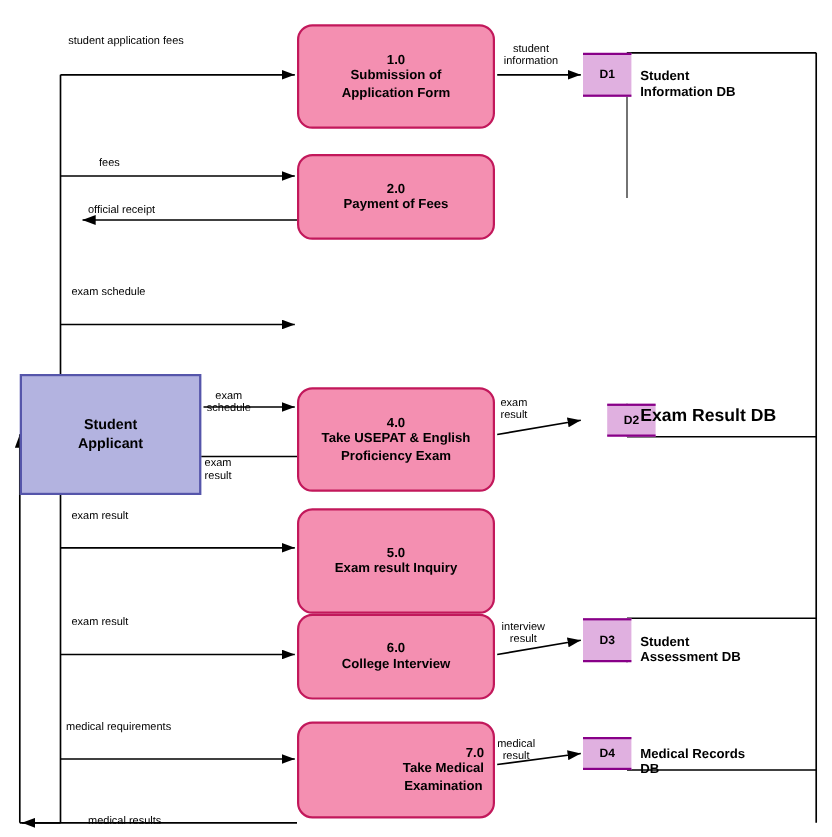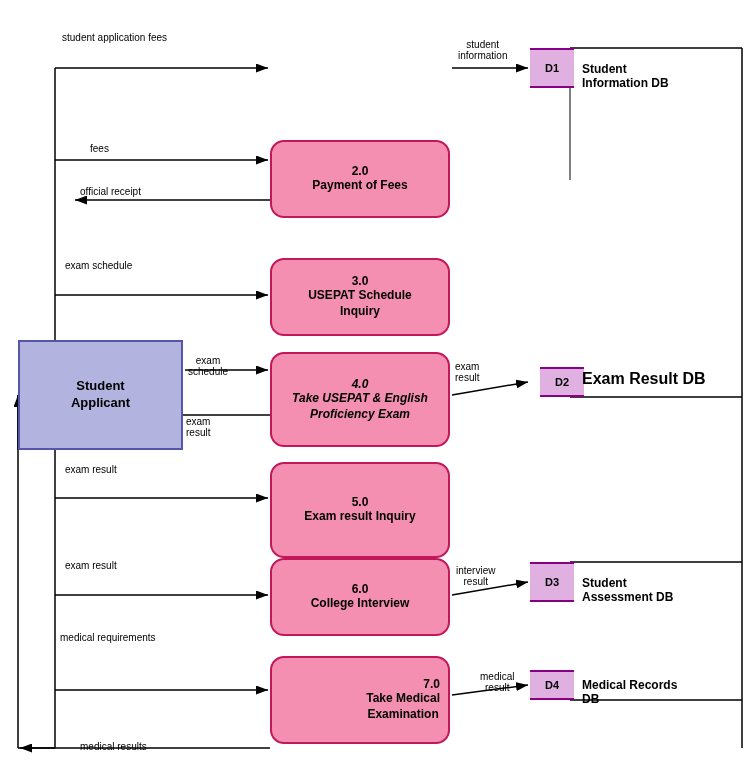--- a/index.html
+++ b/index.html
@@ -153,33 +153,33 @@
 
     <line x1="18" y1="450" x2="18" y2="395" stroke="#000" stroke-width="1.5" marker-end="url(#arrowhead)"></line>
 
   </svg>
 
   <div class="entity-box" style="left:18px; top:340px; width:165px; height:110px;">
     <span class="label" style="white-space:pre-line; text-align:center;">Student
 Applicant</span>
   </div>
 
+  <div class="process-box" style="left:270px; top:22px; width:180px; height:95px;">
+    <span class="num">1.0</span>
+    <span class="label" style="white-space:pre-line;">Submission of
+Application Form</span>
+  </div>
 
   <div class="process-box" style="left:270px; top:140px; width:180px; height:78px;">
     <span class="num">2.0</span>
     <span class="label">Payment of Fees</span>
   </div>
 
-  <div class="process-box" style="left:270px; top:258px; width:180px; height:78px;">
-    <span class="num">3.0</span>
-    <span class="label" style="white-space:pre-line;">USEPAT Schedule
-Inquiry</span>
-  </div>
-
-  <div class="process-box" style="left:270px; top:352px; width:180px; height:95px;font-style:italic;">
+
+  <div class="process-box" style="left:270px; top:352px; width:180px; height:95px;">
     <span class="num">4.0</span>
     <span class="label" style="white-space:pre-line;">Take USEPAT &amp; English
 Proficiency Exam</span>
   </div>
 
   <div class="process-box" style="left:270px; top:462px; width:180px; height:96px;">
     <span class="num">5.0</span>
     <span class="label">Exam result Inquiry</span>
   </div>
 
@@ -195,21 +195,21 @@
   </div>
 
   <div class="data-store" style="left:530px; top:48px; width:44px; height:40px;">
     <span>D1</span>
   </div>
   <div class="data-store-label" style="left:582px; top:48px; font-size:12px; font-weight:bold; white-space:pre-line;">
     <span>Student
 Information DB</span>
   </div>
 
-  <div class="data-store" style="left:540px; top:367px; width:44px; height:30px;">
+  <div class="data-store" style="left:552px; top:367px; width:44px; height:30px;">
     <span>D2</span>
   </div>
   <div class="data-store-label" style="left:582px; top:370px; font-size:16px; font-weight:bold;">
     <span>Exam Result DB</span>
   </div>
 
   <div class="data-store" style="left:530px; top:562px; width:44px; height:40px;">
     <span>D3</span>
   </div>
   <div class="data-store-label" style="left:582px; top:562px; font-size:12px; font-weight:bold; white-space:pre-line;">
@@ -256,24 +256,24 @@
   <div class="flow-label" style="left:65px; top:464px;">
     <span>exam result</span>
   </div>
   <div class="flow-label" style="left:65px; top:560px;">
     <span>exam result</span>
   </div>
   <div class="flow-label" style="left:456px; top:554px; white-space:pre-line;">
     <span>interview
 result</span>
   </div>
-  <div class="flow-label" style="left:60px; top:632px;text-align:center;">
+  <div class="flow-label" style="left:60px; top:656px;text-align:center;">
     <span>medical requirements</span>
   </div>
-  <div class="flow-label" style="left:480px; top:660px; white-space:pre-line;text-align:center;">
+  <div class="flow-label" style="left:452px; top:660px; white-space:pre-line;text-align:center;">
     <span>medical
 result</span>
   </div>
   <div class="flow-label" style="left:80px; top:741px;">
     <span>medical results</span>
   </div>
 
 </div>
 
 </body></html>

